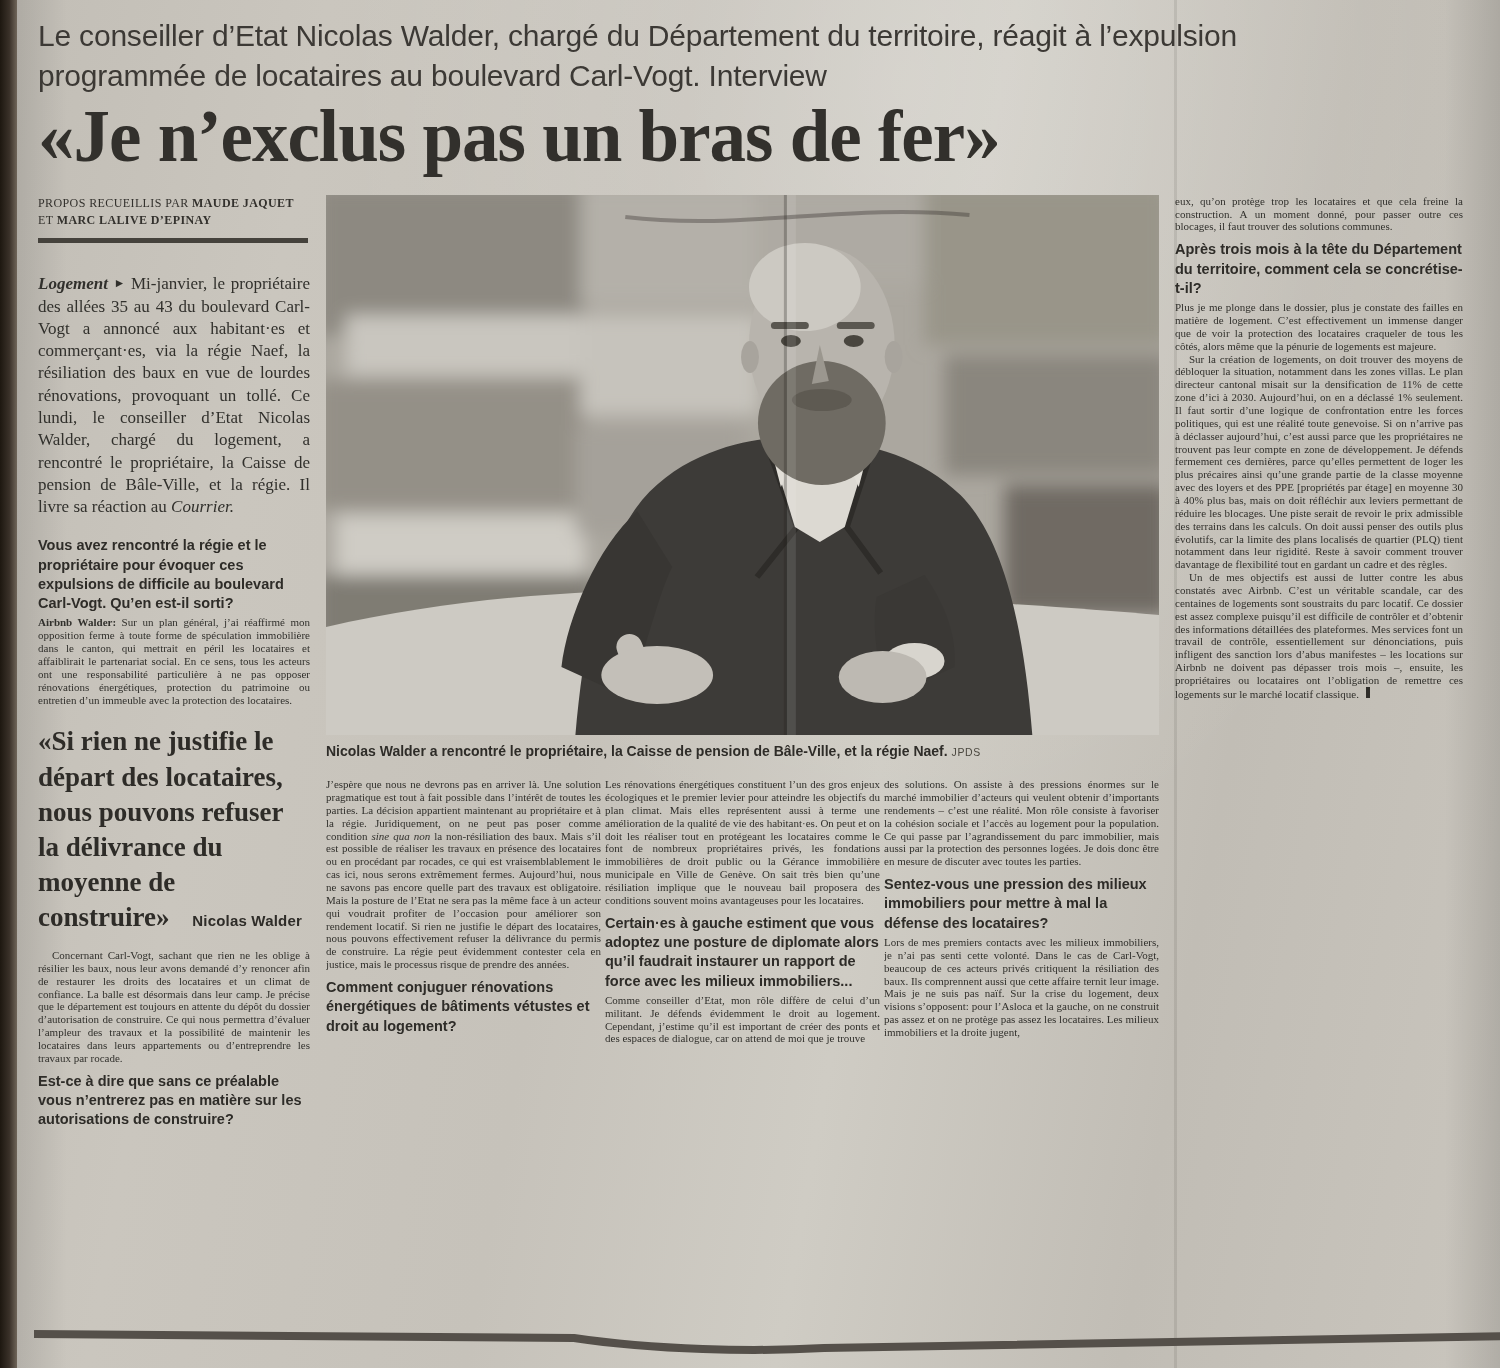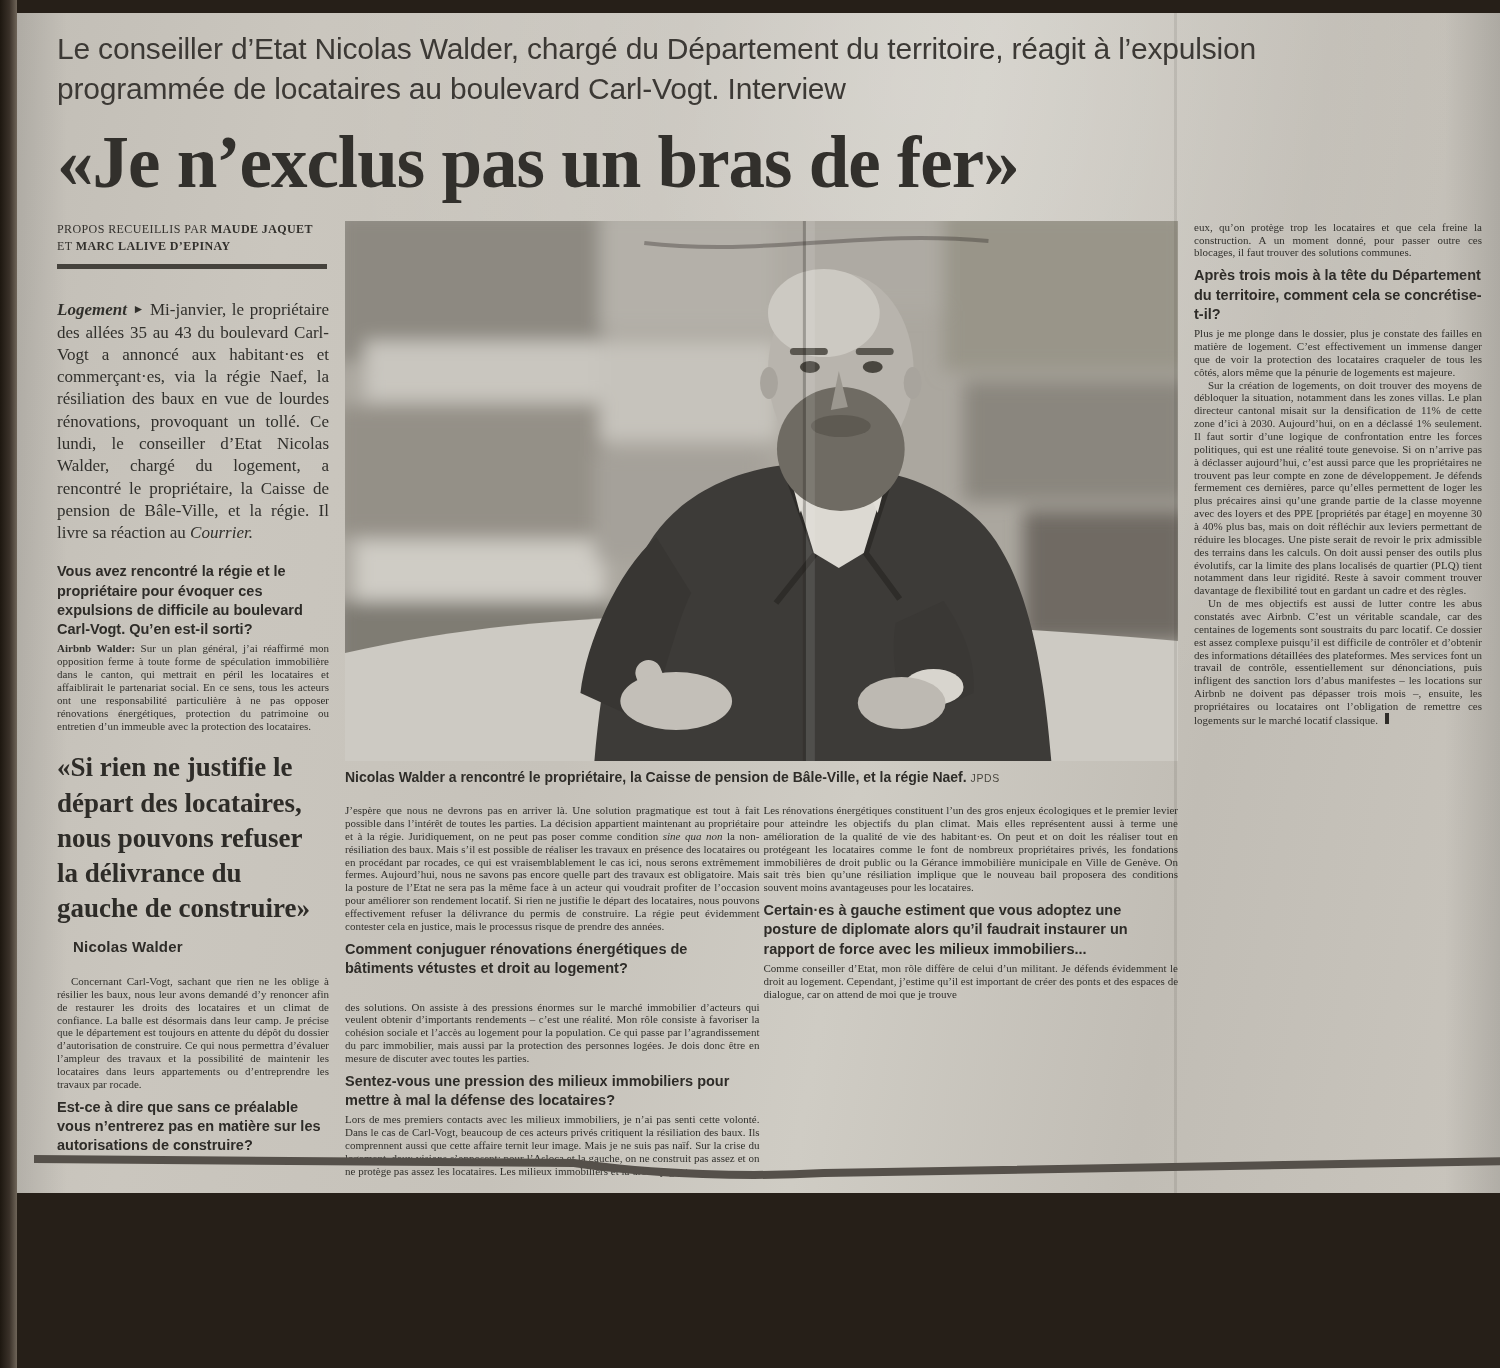--- a/index.html
+++ b/index.html
@@ -4,35 +4,35 @@
 <style>
   html,body{margin:0;padding:0;}
   body{
     width:1500px;height:1368px;position:relative;overflow:hidden;
     background:#261f18;
     font-family:"Liberation Serif",serif;
   }
   .scan-edge{position:absolute;left:0;top:0;width:17px;height:100%;
     background:linear-gradient(to right,#1d1710,#3a3129 55%,#6f6559 100%);}
   .paper{
-    position:absolute;left:17px;top:13px;width:1483px;height:1180px;box-sizing:border-box;
-    padding:16px 26px 0 40px;
+    position:absolute;left:17px;top:0;width:1483px;height:1368px;box-sizing:border-box;
+    padding:16px 26px 0 21px;
     background:
       linear-gradient(to right, rgba(0,0,0,.10), rgba(0,0,0,0) 50px),
       linear-gradient(to left, rgba(0,0,0,.12), rgba(0,0,0,0) 55px),
       radial-gradient(ellipse at 60% 6%, rgba(255,255,255,.20), rgba(255,255,255,0) 45%),
       linear-gradient(100deg,#c2beb6 0%,#cac6be 18%,#c6c2ba 40%,#cfccc4 58%,#c1bdb5 78%,#c9c5bd 100%);
     color:#31302c;
   }
   .crease-v{position:absolute;top:0;bottom:0;width:3px;background:rgba(40,35,30,.10);}
   
   .kicker{font-family:"Liberation Sans",sans-serif;font-weight:400;font-size:30px;
     line-height:1.32;color:#3c3935;letter-spacing:-.2px;}
   .headline{font-family:"Liberation Serif",serif;font-weight:700;font-size:73px;
-    line-height:1.02;color:#32302c;letter-spacing:-1px;margin:18px 0 20px 0;}
+    line-height:1.02;color:#32302c;letter-spacing:-1px;margin:5px 0 20px 0;}
   
   .content{display:grid;grid-template-columns:272px 833px 288px;column-gap:16px;}
   .colL{max-height:1122px;overflow:hidden;}
   .colR{max-height:1122px;overflow:hidden;}
   .byline{font-family:Liberation Serif, serif;font-size:12px;line-height:1.45;
     letter-spacing:.4px;color:#33312d;}
   .byline b{font-weight:700;}
   .rule-byline{height:5px;background:#45423c;margin:9px 2px 30px 0;}
   .lead{font-size:17px;line-height:1.31;text-align:justify;margin:0 0 18px;}
   .lead .label{font-weight:700;font-style:italic;}
@@ -43,21 +43,21 @@
     line-height:1.33;color:#2e2c28;margin:7px 0 3px;text-align:left;}
   .speaker{font-weight:700;}
   .pullquote{font-weight:700;font-size:27px;line-height:1.3;color:#2e2c28;margin:18px 0 14px;}
   .pq-attr{font-family:"Liberation Sans",sans-serif;font-weight:700;font-size:15px;
     margin-left:16px;letter-spacing:.2px;}
   
   .photo{width:833px;height:540px;display:block;background:#aba79f;}
   .caption{font-family:"Liberation Sans",sans-serif;font-weight:700;font-size:14px;
     line-height:1.25;margin:8px 0 18px;color:#2e2c28;}
   .credit{font-weight:400;font-size:10.5px;letter-spacing:.6px;color:#4a473f;}
-  .body-cols{display:grid;grid-template-columns:repeat(2,1fr);column-gap:4px;}
+  .body-cols{display:grid;grid-template-columns:repeat(3,1fr);column-gap:4px;}
   .body-cols>div{max-height:512px;overflow:hidden;}
   
   .bottom-rule{position:absolute;left:17px;bottom:12px;width:1483px;height:30px;}
   .end-mark{display:inline-block;width:4px;height:11px;background:#2f2d29;margin-left:7px;}
   .sine{font-style:italic;}
   .src{font-style:italic;}
 </style>
 </head>
 <body>
 
@@ -92,21 +92,21 @@
         <span class="src">Courrier.</span>
       </p>
 
       <p class="q">Vous avez rencontré la régie et le propriétaire pour évoquer ces expulsions de difficile au boulevard Carl-Vogt. Qu’en est-il sorti?</p>
       <p class="bp">
         <span class="speaker">Airbnb Walder:</span>
         <span>Sur un plan général, j’ai réaffirmé mon opposition ferme à toute forme de spéculation immobilière dans le canton, qui mettrait en péril les locataires et affaiblirait le partenariat social. En ce sens, tous les acteurs ont une responsabilité particulière à ne pas opposer rénovations énergétiques, protection du patrimoine ou entretien d’un immeuble avec la protection des locataires.</span>
       </p>
 
       <div class="pullquote">
-        <span>«Si rien ne justifie le départ des locataires, nous pouvons refuser la délivrance du gauche de construire»</span>
+        <span>«Si rien ne justifie le départ des locataires, nous pouvons refuser la délivrance du moyenne de construire»</span>
         <span class="pq-attr">Nicolas Walder</span>
       </div>
 
       <p class="bp indent">Concernant Carl-Vogt, sachant que rien ne les oblige à résilier les baux, nous leur avons demandé d’y renoncer afin de restaurer les droits des locataires et un climat de confiance. La balle est désormais dans leur camp. Je précise que le département est toujours en attente du dépôt du dossier d’autorisation de construire. Ce qui nous permettra d’évaluer l’ampleur des travaux et la possibilité de maintenir les locataires dans leurs appartements ou d’entreprendre les travaux par rocade.</p>
       <p class="q">Est-ce à dire que sans ce préalable vous n’entrerez pas en matière sur les autorisations de construire?</p>
     </div>
 
     <div>
       <svg class="photo" viewBox="0 0 835 540" preserveAspectRatio="none">
         <defs>

